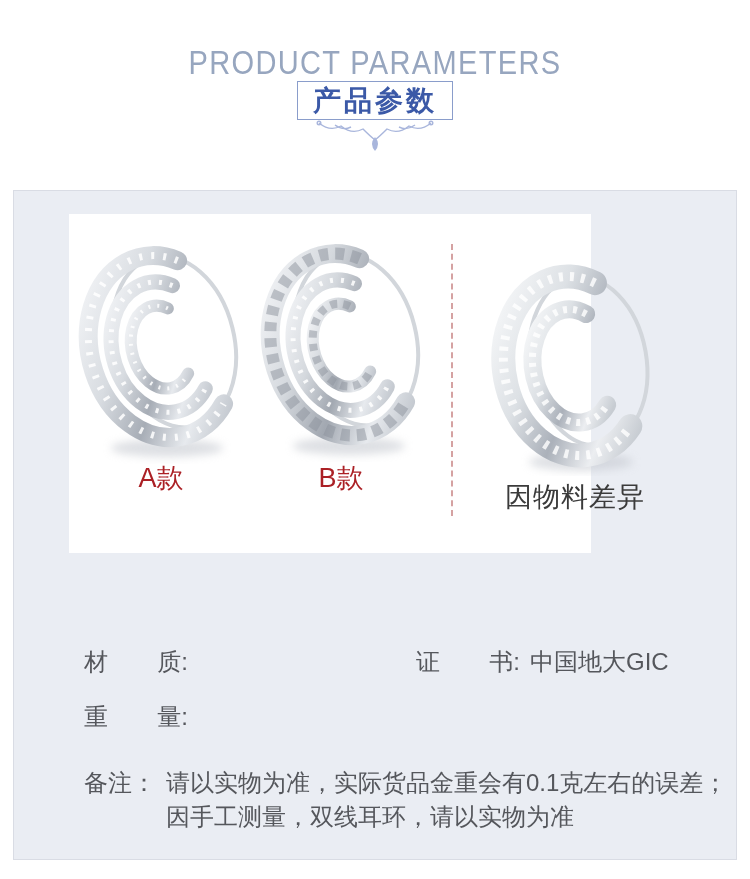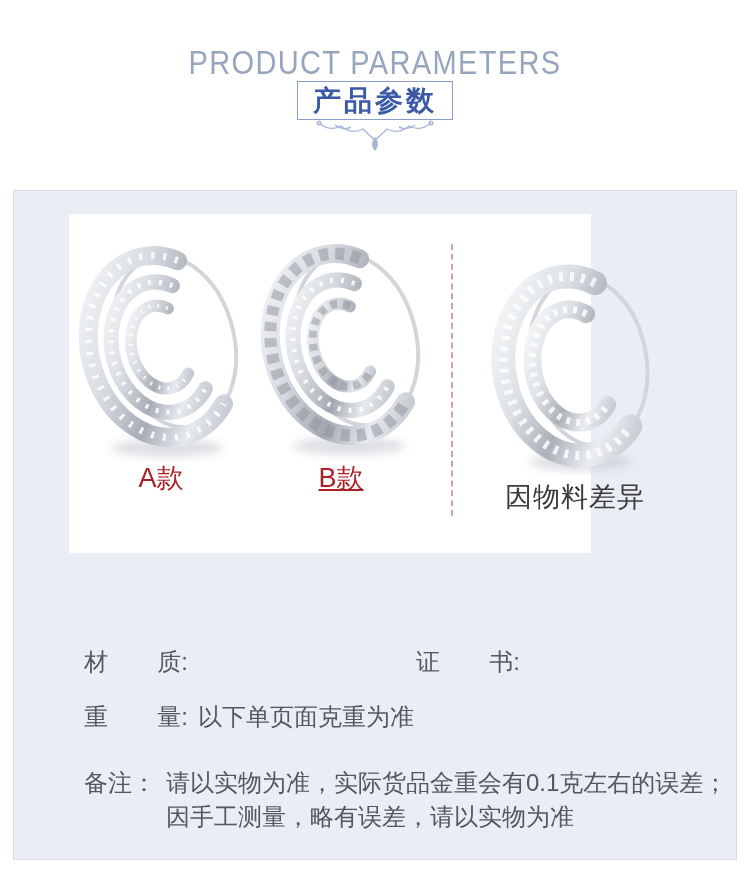--- a/index.html
+++ b/index.html
@@ -37,21 +37,21 @@
   .card{position:absolute;left:55px;top:23px;width:522px;height:339px;background:#fff;}
   .ring{position:absolute;}
   .ring-a{left:8px;top:28px;}
   .ring-b{left:190px;top:26px;}
   .ring-c{left:420px;top:44px;}
   .divider{position:absolute;left:382px;top:30px;height:272px;width:0;
     border-left:2px dashed var(--divider-pink);}
   .variant-label{position:absolute;width:90px;text-align:center;
     font-size:27px;color:var(--label-red);}
   .variant-a{left:47px;top:246px;}
-  .variant-b{left:227px;top:246px;text-decoration:underline;}
+  .variant-b{left:227px;top:246px;}
   .caption{position:absolute;width:140px;text-align:center;
     font-size:27px;color:var(--caption-text);letter-spacing:1px;}
   .caption-left{left:115px;top:287px;}
   .caption-right{left:436px;top:265px;}
 
   
   .params{position:absolute;left:70px;top:458px;width:600px;
     font-size:24px;color:var(--param-text);}
   .param-row{position:relative;line-height:26px;margin-bottom:29px;white-space:nowrap;}
   .param-row.weight{margin-bottom:36px;}
@@ -168,37 +168,37 @@
 
       <div class="param-row">
         <span class="pkey">
           <span>材</span>
             <span>质:</span>
         </span>
         <span class="cert-group">
           <span class="pkey">
             <span>证</span>
               <span>书:</span>
-          </span>
+          </span><span class="pval">中国地大GIC</span>
         </span>
       </div>
 
       <div class="param-row weight">
         <span class="pkey">
           <span>重</span>
             <span>量:</span>
-        </span><span class="pval">以下单页面克重为准</span>
+        </span>
       </div>
 
       <div class="param-row note-row">
         <span class="pkey">
           <span>备</span>
             <span>注：</span>
         </span>
         <span class="note-lines">
           <span>请以实物为准，实际货品金重会有0.1克左右的误差；</span><br>
-          <span>因手工测量，略有误差，请以实物为准</span>
+          <span>因手工测量，双线耳环，请以实物为准</span>
         </span>
       </div>
 
     </div>
   </div>
 </div>
 
 </body></html>

